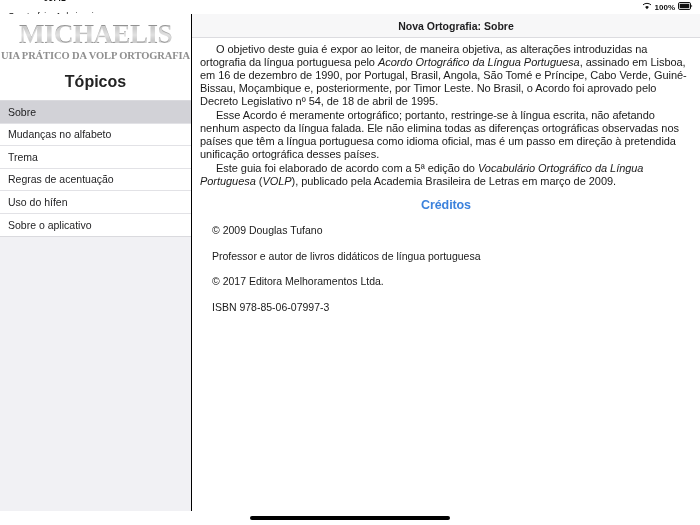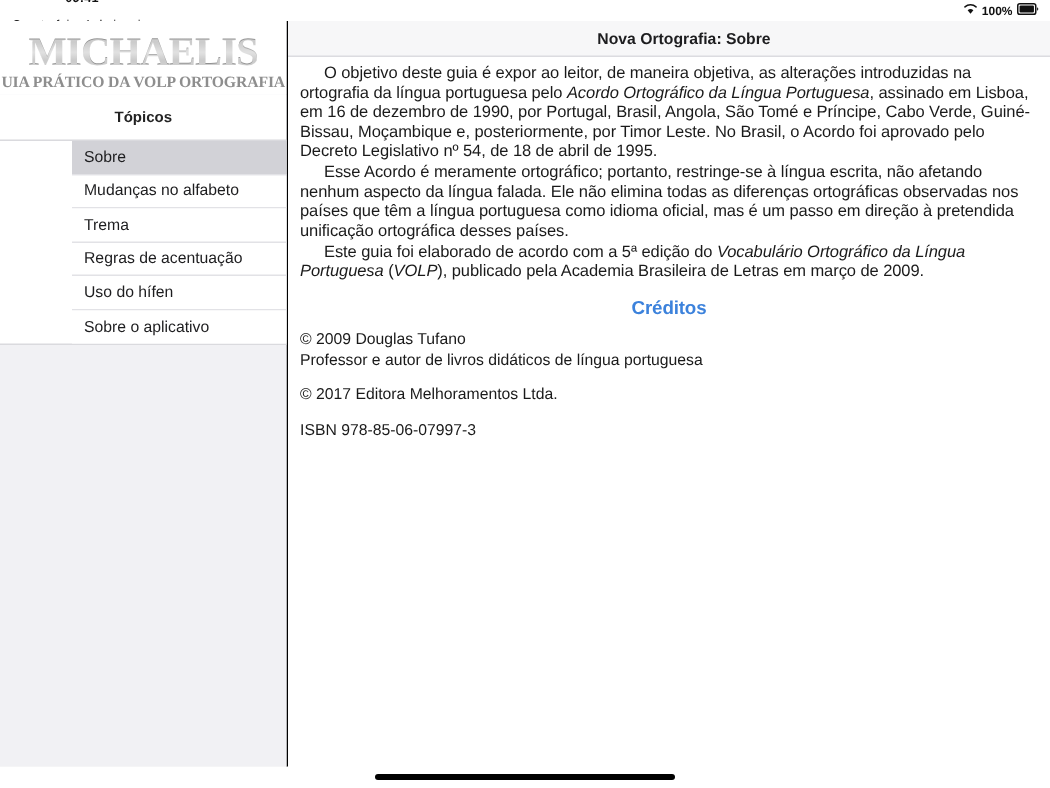--- a/index.html
+++ b/index.html
@@ -98,30 +98,29 @@
     font-weight: bold;
     color: #8e8e8e;
     letter-spacing: -0.1px;
     white-space: nowrap;
     display: block;
     text-shadow: 0 1px 0 rgba(255,255,255,0.6);
   }
   .topics-head {
     background: #ffffff;
     text-align: center;
-    font-size: 10px;
+    font-size: 16px;
     font-weight: bold;
     color: #232323;
     padding: 10px 0 9px 0;
   }
   .list {
     background: #ffffff;
     border-top: 1px solid #dadade;
     border-bottom: 1px solid #dadade;
-    padding-left: 48px;
   }
   .list-item {
     height: 22.5px;
     display: flex;
     align-items: center;
     padding-left: 8px;
     font-size: 10.5px;
     color: #1d1d1f;
     border-bottom: 1px solid #e2e2e6;
     box-sizing: border-box;
@@ -177,21 +176,21 @@
     color: #3c82dc;
     font-size: 12.5px;
     font-weight: bold;
     margin: 10px 0 8px 0;
     letter-spacing: -0.1px;
   }
   .credit-line {
     font-size: 10.5px;
     line-height: 13.5px;
     color: #1a1a1a;
-    margin: 0;
+    margin: 12px;
   }
   .credit-block { margin-bottom: 10px; }
 
   
   .home-bar-wrap {
     flex: 0 0 14px;
     height: 14px;
     display: flex;
     align-items: center;
     justify-content: center;

